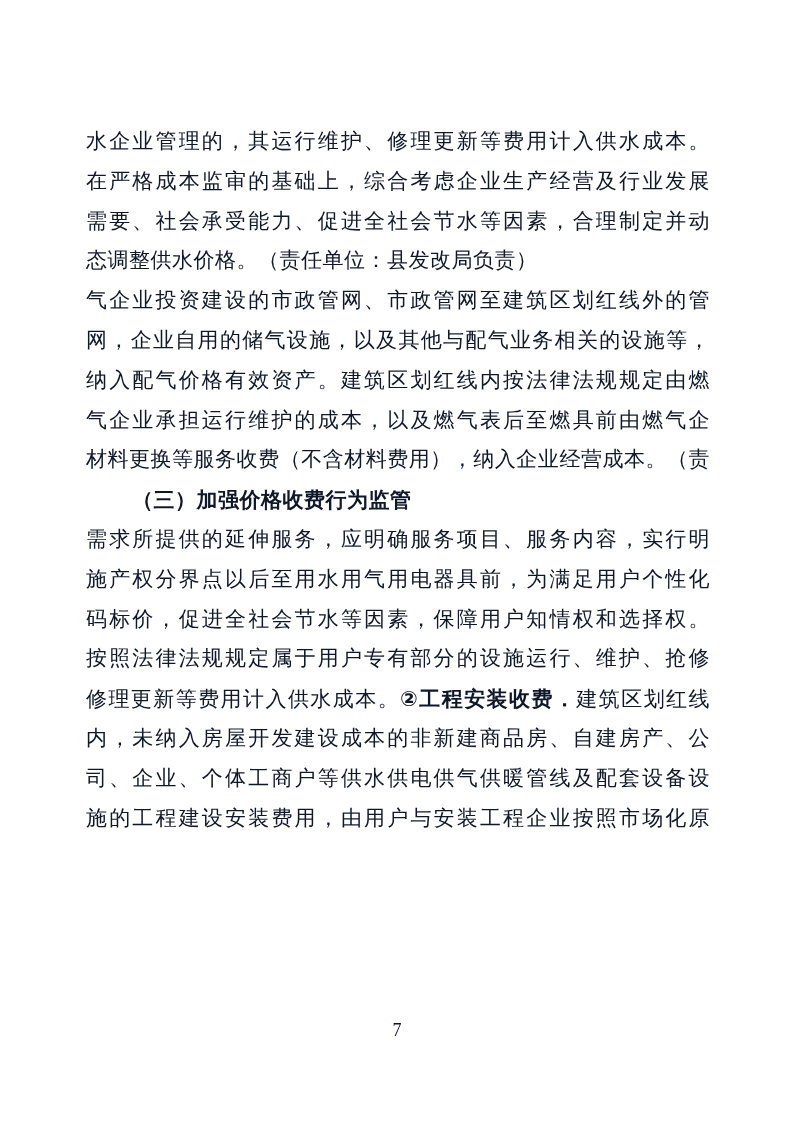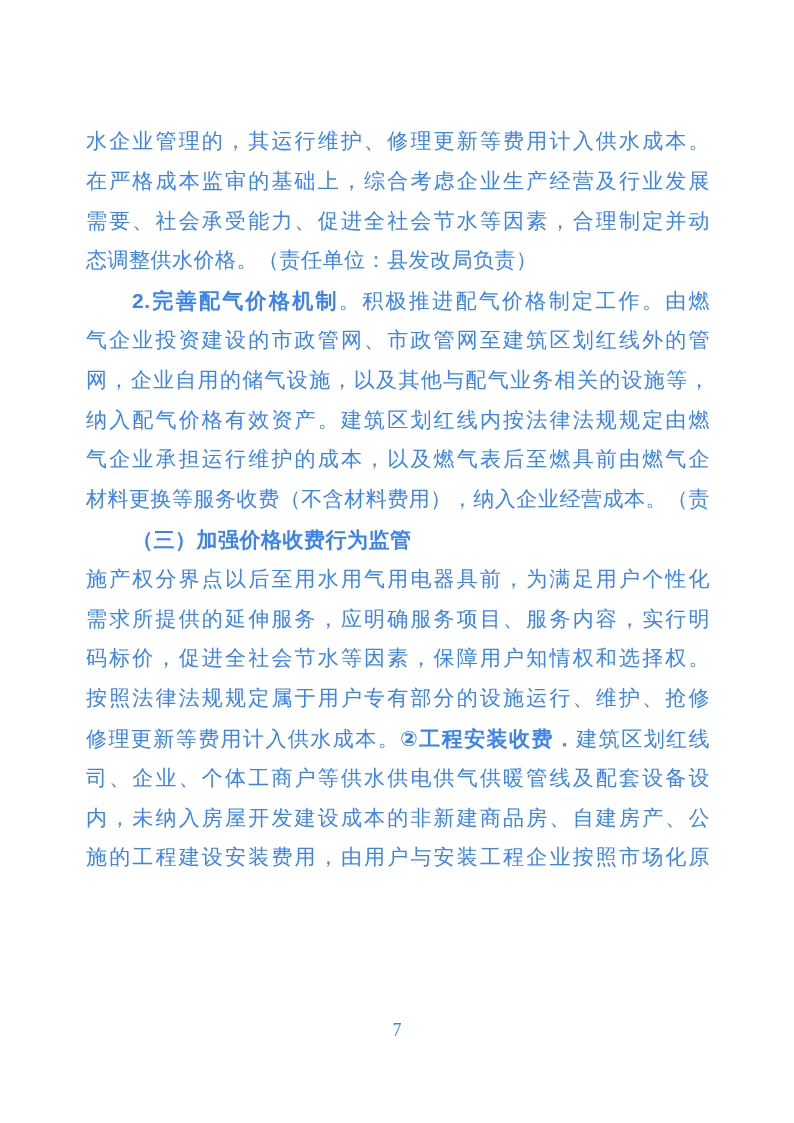--- a/index.html
+++ b/index.html
@@ -5,21 +5,21 @@
   html, body {
     margin: 0;
     padding: 0;
     background: #ffffff;
   }
   .page {
     position: relative;
     width: 794px;
     height: 1123px;
     background: #ffffff;
-    color: #3b82f6;
+    color: #0f172a;
     font-family: "Liberation Serif", "DejaVu Serif", serif;
     overflow: hidden;
   }
   .text-block {
     position: absolute;
     left: 86px;
     top: 122px;
     width: 624px;
   }
   .ln {
@@ -54,31 +54,30 @@
 </style>
 </head>
 <body>
 
 <div class="page">
   <div class="text-block">
     <div class="ln jst"><span>水企业管理的，其运行维护、修理更新等费用计入供水成本。</span></div>
     <div class="ln jst"><span>在严格成本监审的基础上，综合考虑企业生产经营及行业发展</span></div>
     <div class="ln jst"><span>需要、社会承受能力、促进全社会节水等因素，合理制定并动</span></div>
     <div class="ln"><span>态调整供水价格。（责任单位：县发改局负责）</span></div>
-    <div class="ln jst ind"><span class="b">2.完善配气价格机制</span><span>。积极推进配气价格制定工作。由燃</span></div>
     <div class="ln jst"><span>气企业投资建设的市政管网、市政管网至建筑区划红线外的管</span></div>
     <div class="ln jst"><span>网，企业自用的储气设施，以及其他与配气业务相关的设施等，</span></div>
     <div class="ln jst"><span>纳入配气价格有效资产。建筑区划红线内按法律法规规定由燃</span></div>
     <div class="ln jst"><span>气企业承担运行维护的成本，以及燃气表后至燃具前由燃气企</span></div>
     <div class="ln jst"><span>材料更换等服务收费（不含材料费用），纳入企业经营成本。（责</span></div>
     <div class="ln ind"><span class="b">（三）加强价格收费行为监管</span></div>
+    <div class="ln jst"><span>需求所提供的延伸服务，应明确服务项目、服务内容，实行明</span></div>
     <div class="ln jst"><span>施产权分界点以后至用水用气用电器具前，为满足用户个性化</span></div>
-    <div class="ln jst"><span>需求所提供的延伸服务，应明确服务项目、服务内容，实行明</span></div>
     <div class="ln jst"><span>码标价，促进全社会节水等因素，保障用户知情权和选择权。</span></div>
     <div class="ln jst"><span>按照法律法规规定属于用户专有部分的设施运行、维护、抢修</span></div>
     <div class="ln jst"><span>修理更新等费用计入供水成本。</span><span class="b">②工程安装收费．</span><span>建筑区划红线</span></div>
+    <div class="ln jst"><span>内，未纳入房屋开发建设成本的非新建商品房、自建房产、公</span></div>
     <div class="ln jst"><span>司、企业、个体工商户等供水供电供气供暖管线及配套设备设</span></div>
-    <div class="ln jst"><span>内，未纳入房屋开发建设成本的非新建商品房、自建房产、公</span></div>
     <div class="ln jst"><span>施的工程建设安装费用，由用户与安装工程企业按照市场化原</span></div>
   </div>
 
   <div class="page-num">7</div>
 </div>
 
 </body></html>

